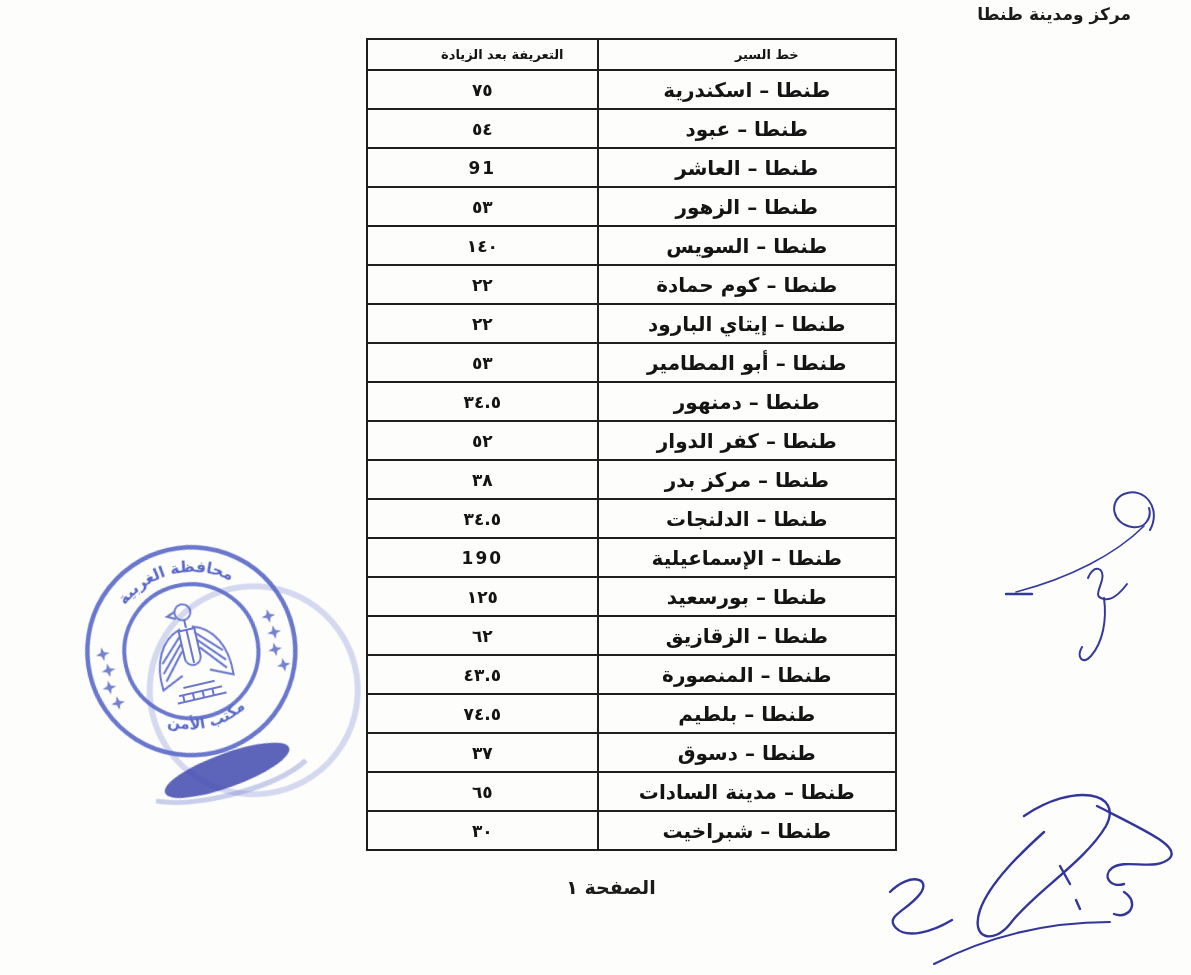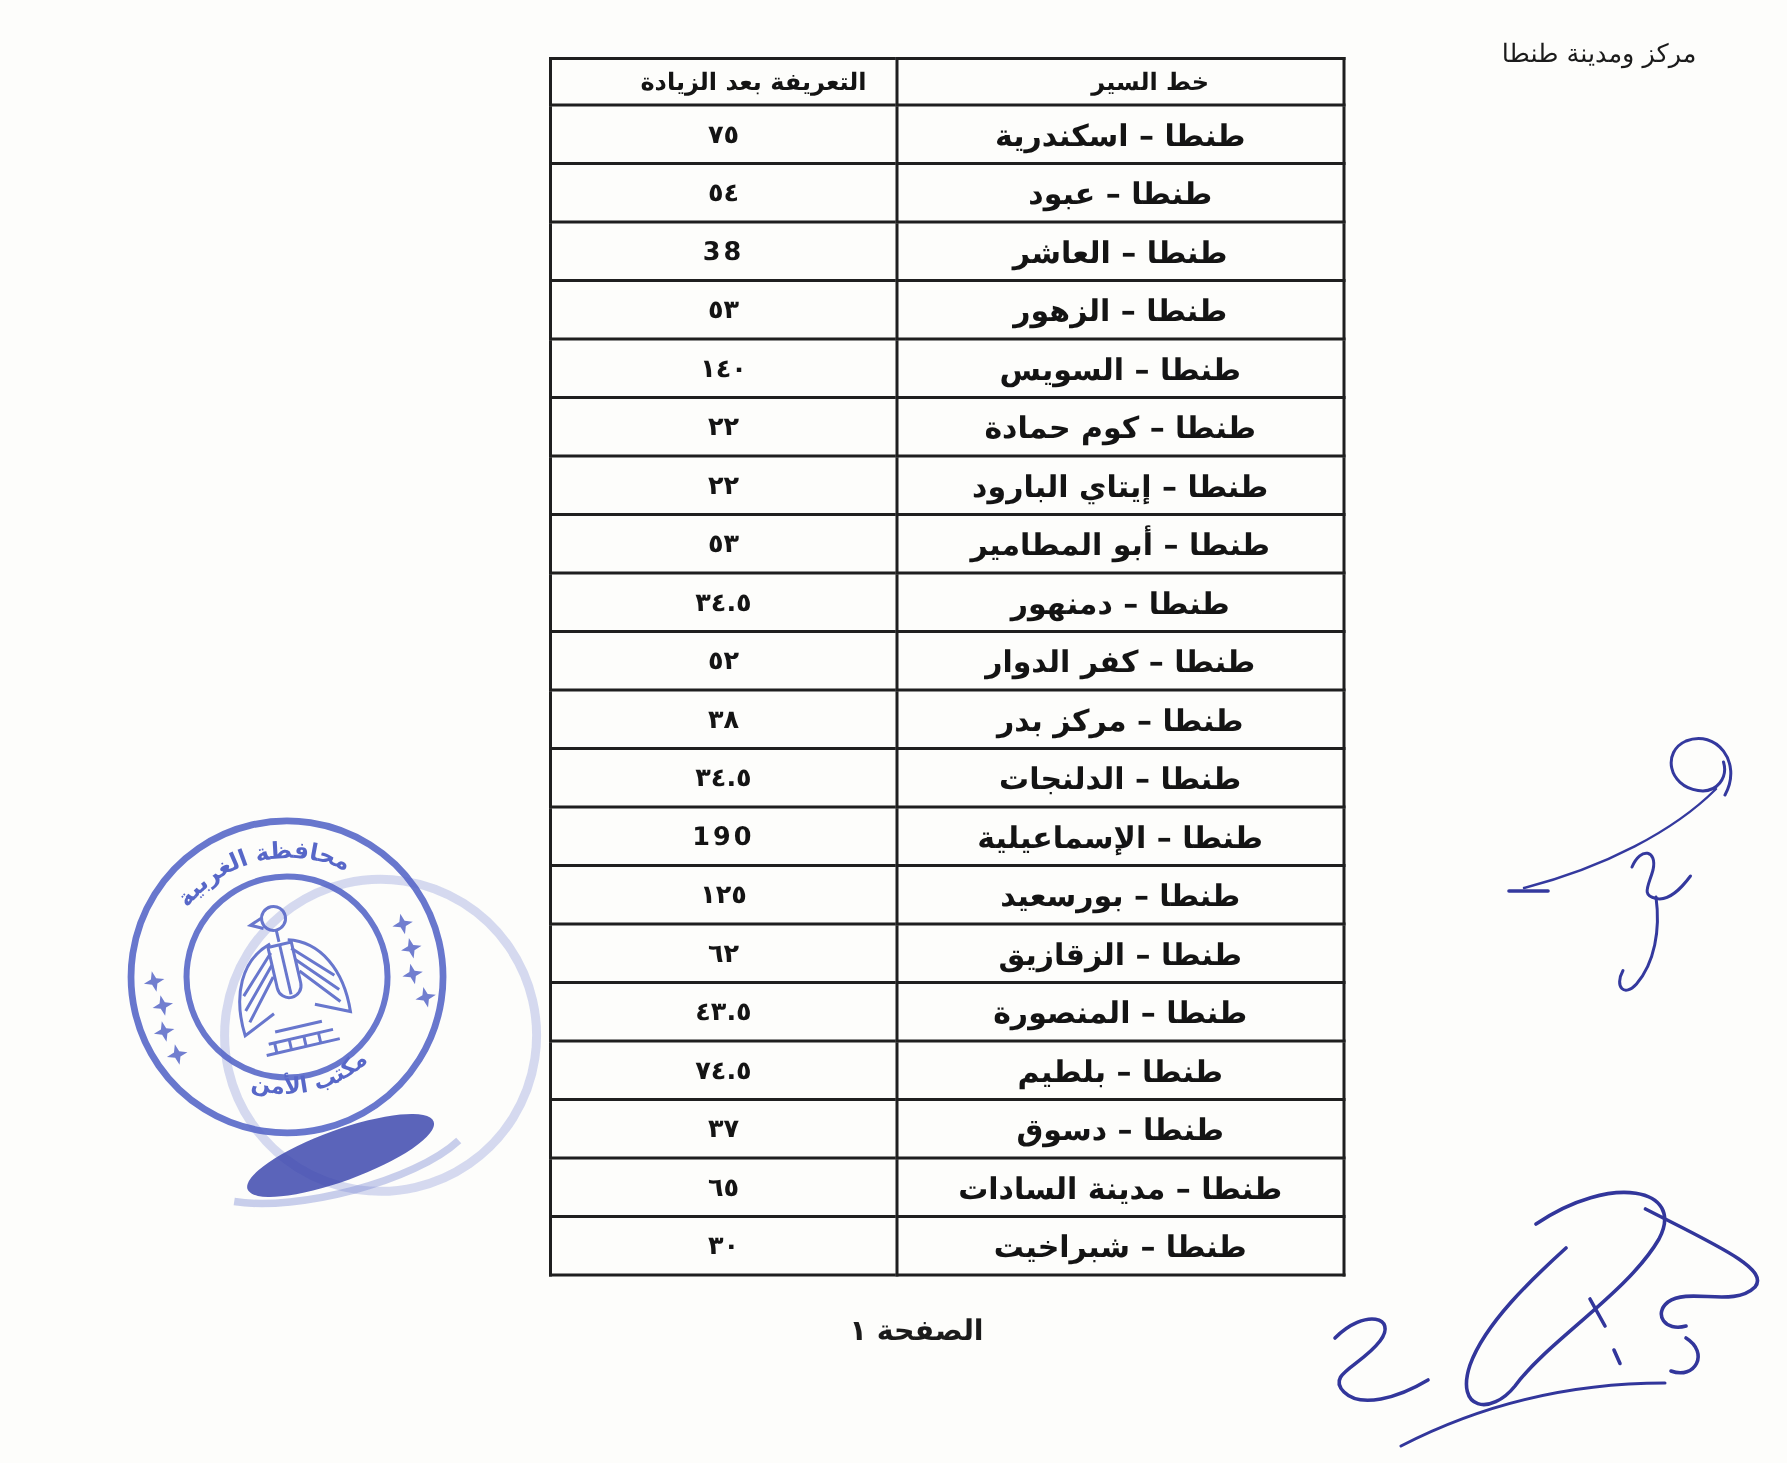--- a/index.html
+++ b/index.html
@@ -5,43 +5,43 @@
   html, body { margin: 0; padding: 0; }
   body {
     width: 1191px; height: 975px;
     position: relative;
     background: #fdfdfb;
     font-family: "DejaVu Sans", sans-serif;
     overflow: hidden;
   }
   .region-note {
     position: absolute;
-    top: 26px; right: 60px;
-    font-size: 17px; font-weight: normal;
+    top: 4px; right: 60px;
+    font-size: 17px; font-weight: bold;
     direction: rtl;
     color: #1b1b1b;
   }
   .fare-table {
     position: absolute;
     top: 38px; left: 366px;
     width: 531px;
     border-collapse: collapse;
     direction: rtl;
     table-layout: fixed;
     background: transparent;
   }
   .fare-table th, .fare-table td {
     border: 2px solid #1f1f1f;
     text-align: center;
     vertical-align: middle;
     font-weight: bold;
     color: #141414;
     padding: 0;
   }
-  .fare-table th { height: 29px; font-size: 16px; padding-left: 40px; }
+  .fare-table th { height: 29px; font-size: 13px; padding-left: 40px; }
   .fare-table td { height: 37px; border-radius: 12px; }
   td.route-cell { font-size: 20px; margin-left: 16px; }
   td.tariff-cell { font-size: 17px; letter-spacing: 2px; }
   col.col-route { width: 56.4%; }
   col.col-tariff { width: 43.6%; }
   .page-footer {
     position: absolute;
     top: 876px; left: 541px;
     width: 140px;
     text-align: center;
@@ -80,21 +80,21 @@
       <tr>
     <td class="route-cell">طنطا – اسكندرية</td>
     <td class="tariff-cell">٧٥</td>
   </tr>
       <tr>
     <td class="route-cell">طنطا – عبود</td>
     <td class="tariff-cell">٥٤</td>
   </tr>
       <tr>
     <td class="route-cell">طنطا – العاشر</td>
-    <td class="tariff-cell">38</td>
+    <td class="tariff-cell">91</td>
   </tr>
       <tr>
     <td class="route-cell">طنطا – الزهور</td>
     <td class="tariff-cell">٥٣</td>
   </tr>
       <tr>
     <td class="route-cell">طنطا – السويس</td>
     <td class="tariff-cell">١٤٠</td>
   </tr>
       <tr>

